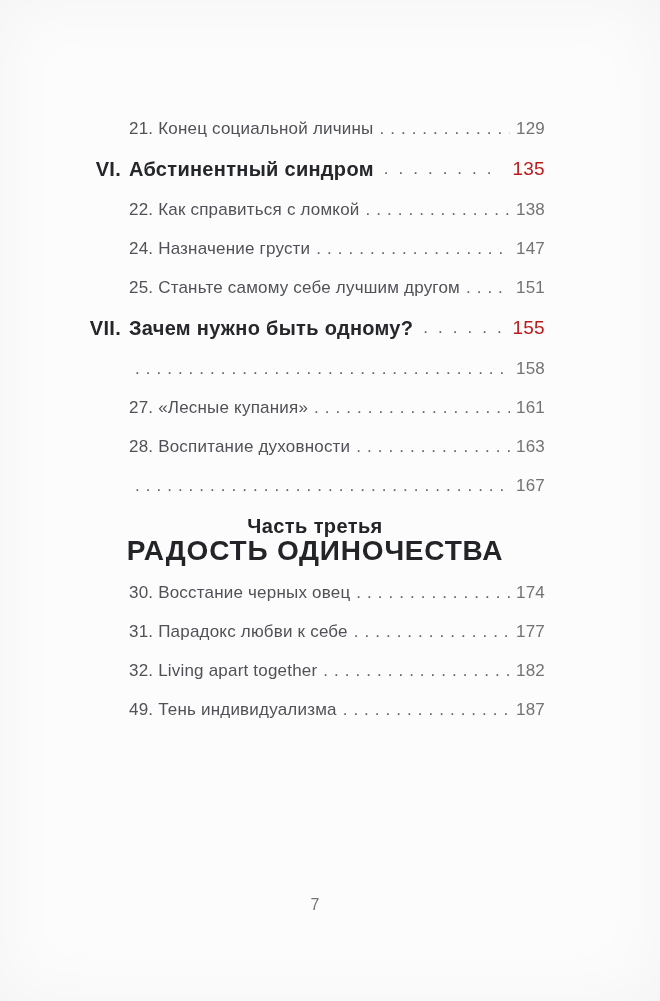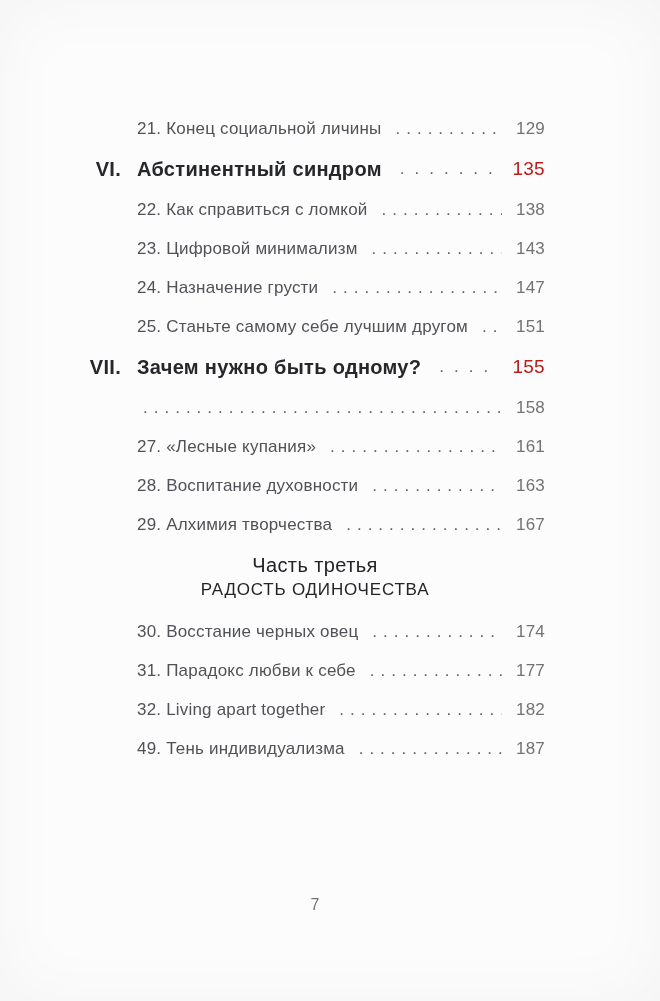--- a/index.html
+++ b/index.html
@@ -18,21 +18,20 @@
   }
   .toc {
     position: absolute;
     left: 85px;
     top: 118px;
     width: 460px;
   }
   .row {
     display: flex;
     align-items: center;
-    gap: 8px;
   }
   .row.chapter {
     font-size: 17px;
     line-height: 21px;
     color: #515257;
     letter-spacing: 0.2px;
     margin-bottom: 18px;
   }
   .row.section {
     font-size: 20px;
@@ -72,29 +71,29 @@
     white-space: nowrap;
     text-align: right;
   }
   .row.chapter .pg { color: #737373; }
   .row.section .pg { font-weight: normal; color: #b91c1c; font-size: 19px; }
   .part {
     margin-top: 18px;
     margin-bottom: 18px;
     text-align: center;
     color: #232428;
-    font-weight: normal;
+    font-weight: bold;
   }
   .part-line1 {
     font-size: 20px;
     line-height: 24px;
     letter-spacing: 0.4px;
   }
   .part-line2 {
-    font-size: 17px;
+    font-size: 28px;
     line-height: 26px;
     letter-spacing: 0.8px;
   }
   .footer {
     position: absolute;
     left: 85px;
     top: 896px;
     width: 460px;
     text-align: center;
     font-size: 16px;
@@ -120,26 +119,20 @@
     <span class="pg">135</span>
   </div>
         <div class="row chapter">
     <span class="num"></span>
     <span class="label">22. Как справиться с ломкой</span>
     <span class="dots"></span>
     <span class="pg">138</span>
   </div>
         <div class="row chapter">
     <span class="num"></span>
-    <span class="label">23. Цифровой минимализм</span>
-    <span class="dots"></span>
-    <span class="pg">143</span>
-  </div>
-        <div class="row chapter">
-    <span class="num"></span>
     <span class="label">24. Назначение грусти</span>
     <span class="dots"></span>
     <span class="pg">147</span>
   </div>
         <div class="row chapter">
     <span class="num"></span>
     <span class="label">25. Станьте самому себе лучшим другом</span>
     <span class="dots"></span>
     <span class="pg">151</span>
   </div>
@@ -161,21 +154,20 @@
     <span class="pg">161</span>
   </div>
         <div class="row chapter">
     <span class="num"></span>
     <span class="label">28. Воспитание духовности</span>
     <span class="dots"></span>
     <span class="pg">163</span>
   </div>
         <div class="row chapter">
     <span class="num"></span>
-    <span class="label">29. Алхимия творчества</span>
     <span class="dots"></span>
     <span class="pg">167</span>
   </div>
         <div class="part">
     <div class="part-line1">Часть третья</div>
     <div class="part-line2">РАДОСТЬ ОДИНОЧЕСТВА</div>
   </div>
         <div class="row chapter">
     <span class="num"></span>
     <span class="label">30. Восстание черных овец</span>

